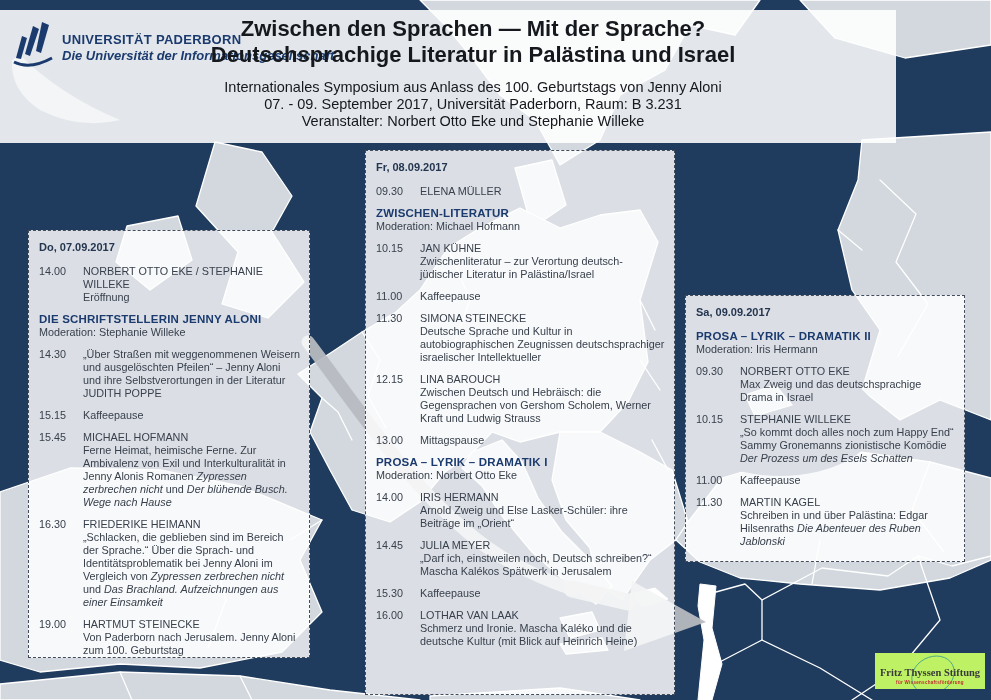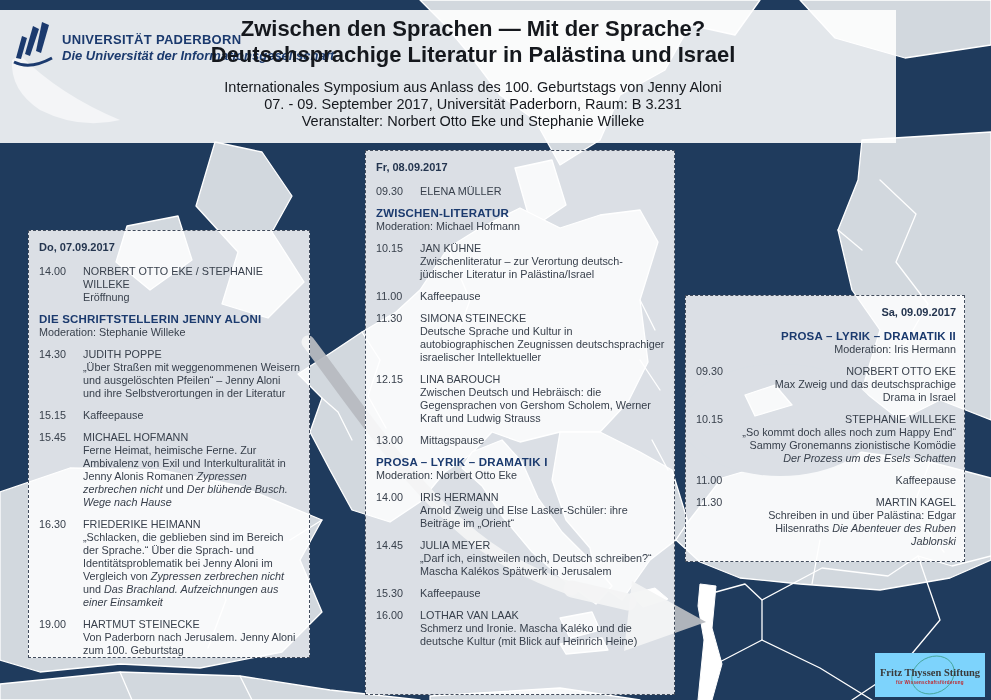--- a/index.html
+++ b/index.html
@@ -33,32 +33,32 @@
 
   
   .panel{
     position:absolute;background:var(--panel);
     border:1px dashed #424c5c;
     box-sizing:border-box;padding:10px 8px 8px 10px;
     font-size:10.8px;line-height:13px;color:var(--ink);
   }
   #panel-do{left:28px;top:230px;width:282px;height:428px;}
   #panel-fr{left:365px;top:150px;width:310px;height:545px;}
-  #panel-sa{left:685px;top:295px;width:280px;height:267px;text-align:right;}
+  #panel-sa{left:685px;top:295px;width:280px;height:267px;}
   .p-date{font-weight:bold;color:#24354f;font-size:11px;margin-bottom:11px;}
   .entry{position:relative;padding-left:44px;margin-bottom:9px;}
   .entry .time{position:absolute;left:0;top:0;}
   .session{margin-bottom:9px;}
   .s-title{font-weight:bold;color:var(--navy);font-size:11.5px;letter-spacing:.2px;}
   .note{margin-bottom:2px;}
   .entry.tight{margin-bottom:0;}
 
   
   .sponsor{
-    position:absolute;left:875px;top:653px;width:110px;height:44px;background:#7dd3fc;
+    position:absolute;left:875px;top:653px;width:110px;height:36px;background:#bef264;
     overflow:hidden;
   }
   .sponsor svg{position:absolute;left:0;top:0;}
   .sponsor-name{
     position:absolute;left:0;right:0;top:14px;text-align:center;
     font-family:"Liberation Serif",serif;font-size:10.5px;color:#3a3a3a;font-weight:bold;
     white-space:nowrap;
   }
   .sponsor-tagline{
     position:absolute;left:0;right:0;top:27px;text-align:center;
@@ -143,22 +143,22 @@
       <div class="time">14.00</div>
       <div>NORBERT OTTO EKE / STEPHANIE WILLEKE</div>
       <div>Eröffnung</div>
     </div>
     <div class="session">
       <div class="s-title">DIE SCHRIFTSTELLERIN JENNY ALONI</div>
       <div class="s-mod">Moderation: Stephanie Willeke</div>
     </div>
     <div class="entry">
       <div class="time">14.30</div>
+      <div>„Über Straßen mit weggenommenen Weisern und ausgelöschten Pfeilen“ – Jenny Aloni und ihre Selbstverortungen in der Literatur</div>
       <div>JUDITH POPPE</div>
-      <div>„Über Straßen mit weggenommenen Weisern und ausgelöschten Pfeilen“ – Jenny Aloni und ihre Selbstverortungen in der Literatur</div>
     </div>
     <div class="entry">
       <div class="time">15.15</div>
       <div>Kaffeepause</div>
     </div>
     <div class="entry">
       <div class="time">15.45</div>
       <div>MICHAEL HOFMANN</div>
       <div>Ferne Heimat, heimische Ferne. Zur Ambivalenz von Exil und Interkulturalität in Jenny Alonis Romanen <i>Zypressen zerbrechen nicht</i> und <i>Der blühende Busch. Wege nach Hause</i></div>
     </div>

